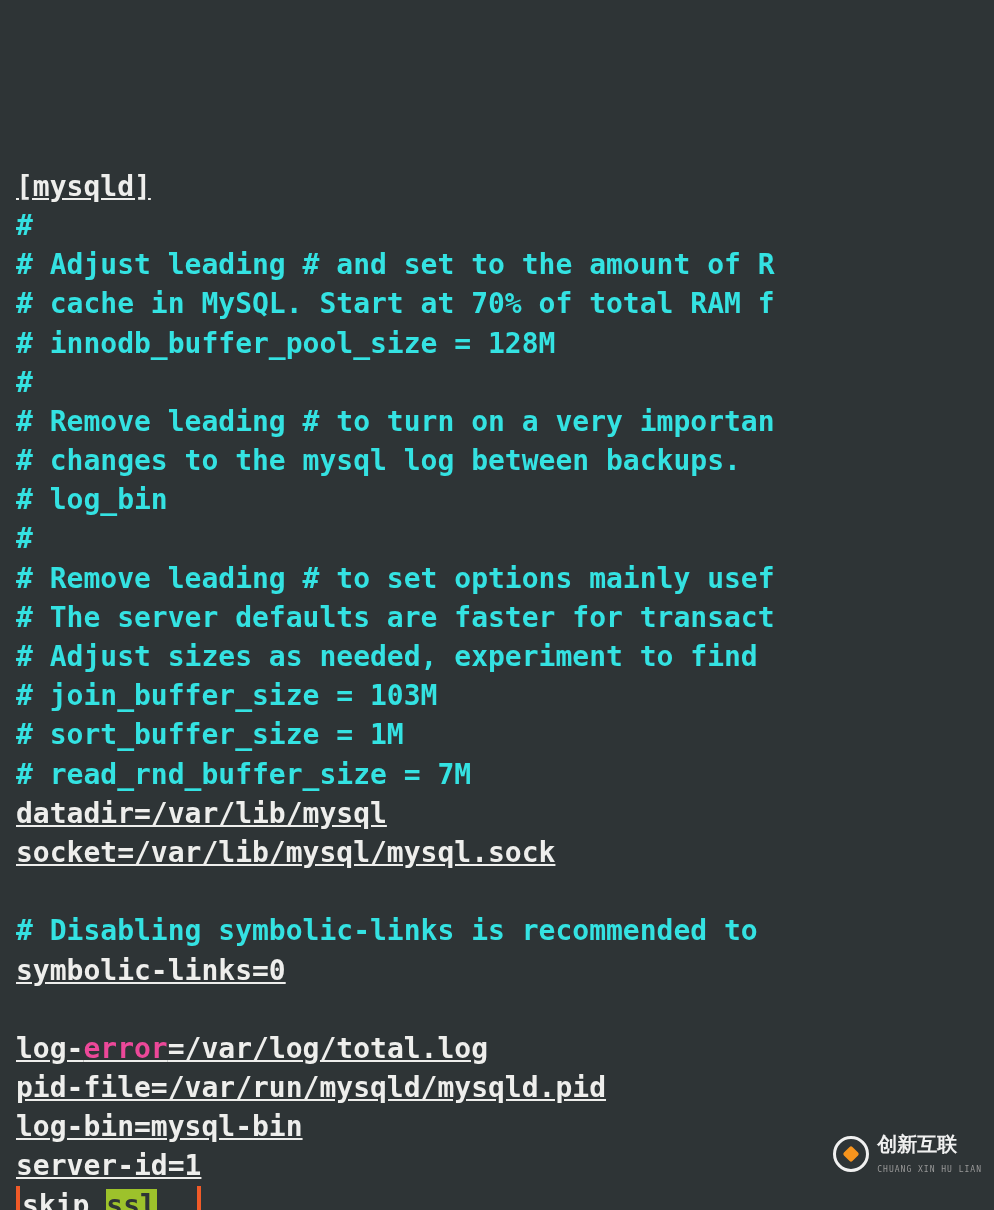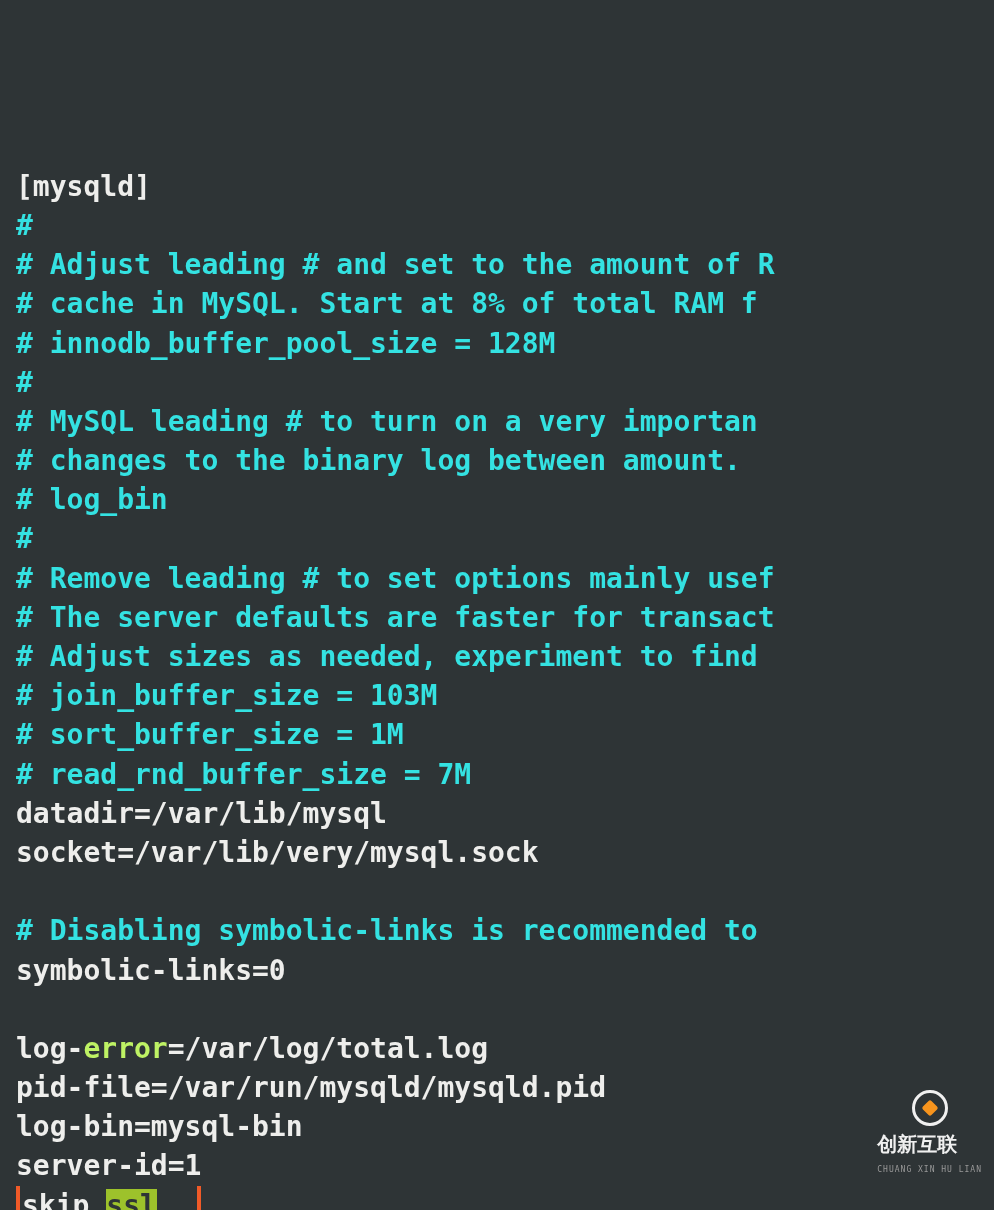--- a/index.html
+++ b/index.html
@@ -10,39 +10,38 @@
       font-weight: bold;
       line-height: 1.4;
       padding: 10px 16px;
       white-space: pre;
       overflow: hidden;
       width: 994px;
       height: 1210px;
       position: relative;
     }
     .cyan { color: #34e2e2; }
-    .white { color: #eeeeec; }
-    .pink { color: #bef264; }
+    .white { color: #eeeeec; text-decoration: underline; }
+    .pink { color: #ec4899; }
     .hl-yellow { background: #9dc22b; color: #2e3436; }
     .hl-box {
       border: 4px solid #f05a28;
       border-top: none;
       border-radius: 0 0 12px 12px;
       display: inline-block;
       padding-right: 40px;
       padding-left: 2px;
     }
     .watermark {
       position: absolute;
       right: 12px;
       bottom: 36px;
       display: flex;
       align-items: center;
       gap: 8px;
-      flex-direction: column;
     }
     .watermark-logo {
       width: 36px;
       height: 36px;
       border-radius: 50%;
       border: 3px solid #f0f0f0;
       position: relative;
       display: flex;
       align-items: center;
       justify-content: center;
@@ -61,35 +60,35 @@
     .watermark-sub { color: #999; font-size: 8px; letter-spacing: 1px; font-weight: normal; margin-top: 12px; }
   </style>
 </head>
 <body>
 
 
 
 <div><span class="white">[mysqld]</span>
 <span class="cyan">#</span>
 <span class="cyan"># Adjust leading # and set to the amount of R</span>
-<span class="cyan"># cache in MySQL. Start at 8% of total RAM f</span>
+<span class="cyan"># cache in MySQL. Start at 70% of total RAM f</span>
 <span class="cyan"># innodb_buffer_pool_size = 128M</span>
 <span class="cyan">#</span>
-<span class="cyan"># MySQL leading # to turn on a very importan</span>
-<span class="cyan"># changes to the binary log between amount.</span>
+<span class="cyan"># Remove leading # to turn on a very importan</span>
+<span class="cyan"># changes to the mysql log between backups.</span>
 <span class="cyan"># log_bin</span>
 <span class="cyan">#</span>
 <span class="cyan"># Remove leading # to set options mainly usef</span>
 <span class="cyan"># The server defaults are faster for transact</span>
 <span class="cyan"># Adjust sizes as needed, experiment to find </span>
 <span class="cyan"># join_buffer_size = 103M</span>
 <span class="cyan"># sort_buffer_size = 1M</span>
 <span class="cyan"># read_rnd_buffer_size = 7M</span>
 <span class="white">datadir=/var/lib/mysql</span>
-<span class="white">socket=/var/lib/very/mysql.sock</span>
+<span class="white">socket=/var/lib/mysql/mysql.sock</span>
 <span></span>
 <span class="cyan"># Disabling symbolic-links is recommended to </span>
 <span class="white">symbolic-links=0</span>
 <span></span>
 <span class="white"><span>log-</span><span class="pink">error</span><span>=/var/log/total.log</span></span>
 <span class="white">pid-file=/var/run/mysqld/mysqld.pid</span>
 <span class="white">log-bin=mysql-bin</span>
 <span class="white">server-id=1</span>
 <span class="hl-box"><span class="white">skip_</span><span class="hl-yellow">ssl</span></span></div>
 

